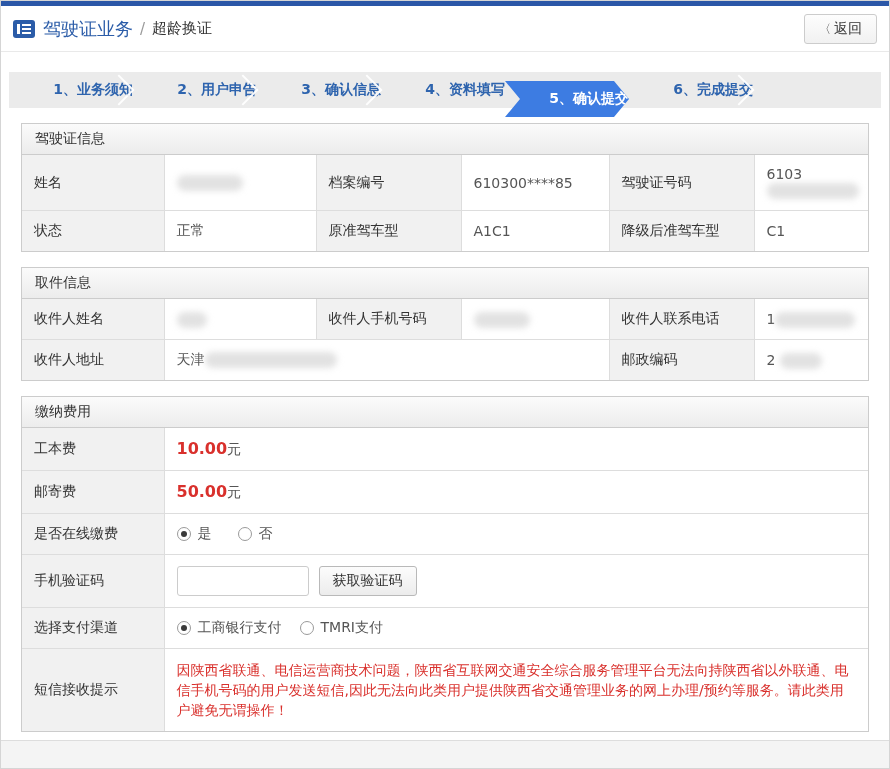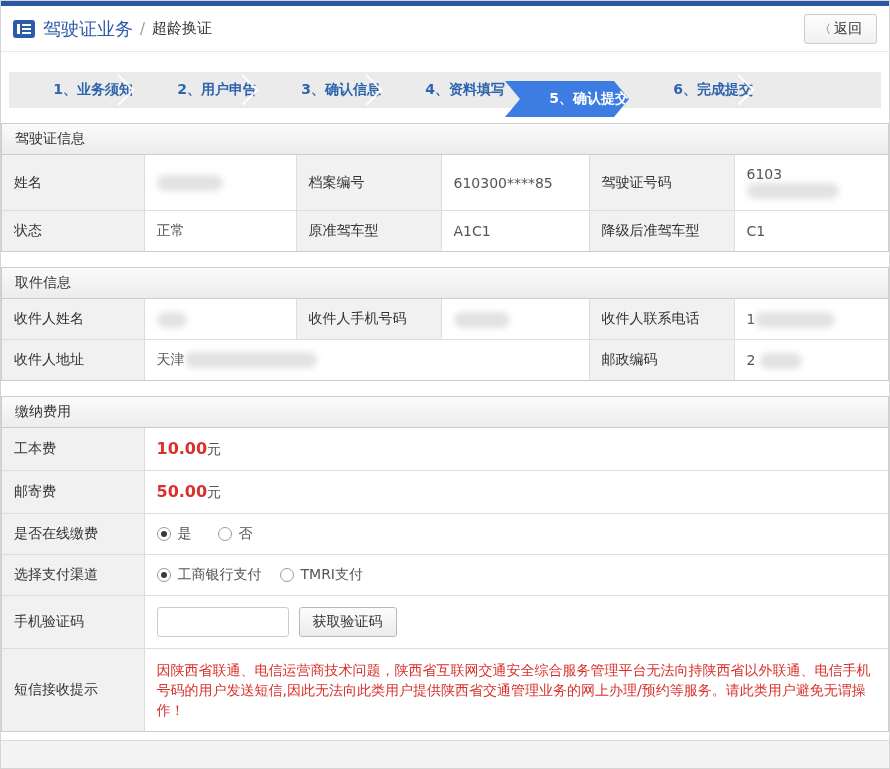--- a/index.html
+++ b/index.html
@@ -26,21 +26,21 @@
   .step { width:124px; height:36px; display:flex; align-items:center; justify-content:flex-end;
       color:#2e64ae; font-weight:bold; font-size:14px; position:relative; cursor:pointer; }
   .step::after { content:''; position:absolute; right:3px; top:50%; width:20px; height:20px;
       border-top:2px solid rgba(255,255,255,0.95); border-right:2px solid rgba(255,255,255,0.95);
       transform:translateY(-50%) rotate(45deg); }
   .step.active { background:#3d7ce2; color:#fff;
       clip-path:polygon(0% 0%, calc(100% - 15px) 0%, 100% 50%, calc(100% - 15px) 100%, 0% 100%, 15px 50%);margin-top:9px; }
   .step.active::after, .step.before-active::after { display:none; }
 
   
-  .content { padding:0 0; }
+  .content { padding:0 20px; }
   .panel { border:1px solid #ccc; margin-top:15px; }
   .panel-title { background:linear-gradient(#fbfbfb,#ececec); border-bottom:1px solid #ccc;
       padding:6px 13px; font-size:14px; color:#333; }
   table { width:100%; border-collapse:collapse; table-layout:fixed; }
   td { border:1px solid #ddd; padding:11px 12px; font-size:14px; vertical-align:middle; }
   table tr td:first-child { border-left:none; }
   table tr td:last-child { border-right:none; }
   table tr:first-child td { border-top:none; }
   table tr:last-child td { border-bottom:none; }
   td.lbl { background:#f1f1f1; text-align:left; color:#333; }
@@ -190,44 +190,44 @@
                     <span>是</span>
                   </span>
               <span class="radio-opt">
                     <span class="radio"></span>
                     <span>否</span>
                   </span>
             </div>
           </td>
         </tr>
         <tr>
-          <td class="lbl">选择支付渠道</td>
-          <td class="val">
-            <div class="radio-group" style="gap:18px">
-              <span class="radio-opt">
-                    <span class="radio checked"></span>
-                    <span>工商银行支付</span>
-                  </span>
-              <span class="radio-opt">
-                    <span class="radio"></span>
-                    <span>TMRI支付</span>
-                  </span>
-            </div>
-          </td>
-        </tr>
-        <tr>
           <td class="lbl">手机验证码</td>
           <td class="val">
             <div class="sms-row">
               <input class="sms-input" type="text" value="" style="">
               <button class="code-btn">获取验证码</button>
             </div>
           </td>
         </tr>
         <tr>
+          <td class="lbl">选择支付渠道</td>
+          <td class="val">
+            <div class="radio-group" style="gap:18px">
+              <span class="radio-opt">
+                    <span class="radio checked"></span>
+                    <span>工商银行支付</span>
+                  </span>
+              <span class="radio-opt">
+                    <span class="radio"></span>
+                    <span>TMRI支付</span>
+                  </span>
+            </div>
+          </td>
+        </tr>
+        <tr>
           <td class="lbl">短信接收提示</td>
           <td class="val">
                 <div class="notice">因陕西省联通、电信运营商技术问题，陕西省互联网交通安全综合服务管理平台无法向持陕西省以外联通、电信手机号码的用户发送短信,因此无法向此类用户提供陕西省交通管理业务的网上办理/预约等服务。请此类用户避免无谓操作！</div>
               </td>
         </tr>
       </tbody>
         </table>
     </div>
 
   </div>

